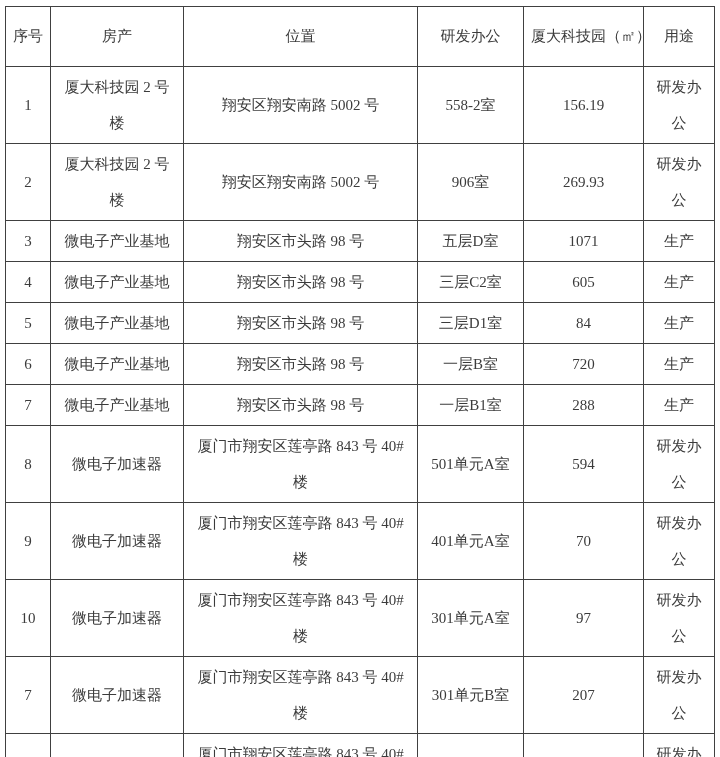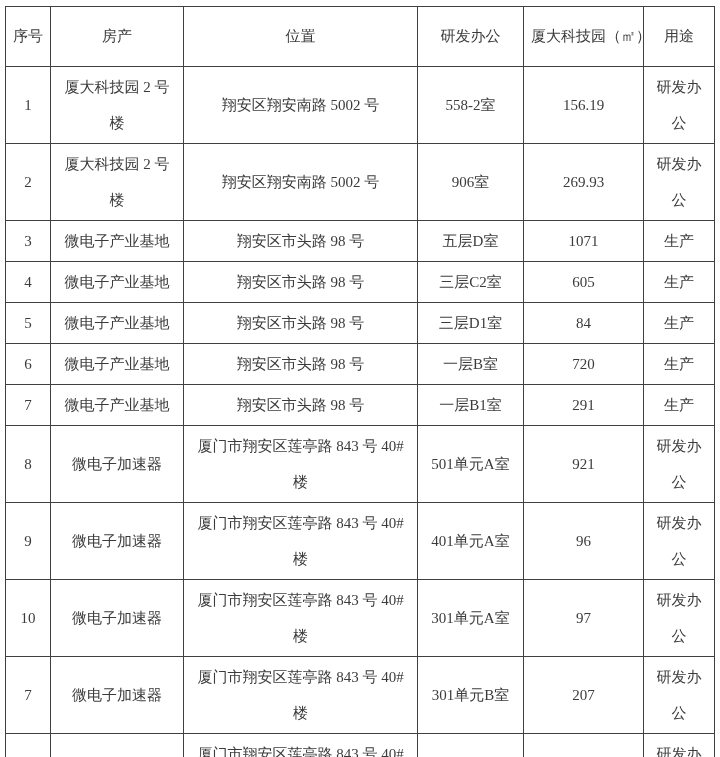--- a/index.html
+++ b/index.html
@@ -119,37 +119,37 @@
         <td>翔安区市头路 98 号</td>
         <td>一层B室</td>
         <td>720</td>
         <td>生产</td>
       </tr>
       <tr class="short">
         <td>7</td>
         <td>微电子产业基地</td>
         <td>翔安区市头路 98 号</td>
         <td>一层B1室</td>
-        <td>291</td>
+        <td>288</td>
         <td>生产</td>
       </tr>
       <tr class="tall">
         <td class="v-top">8</td>
         <td class="low">微电子加速器</td>
         <td>厦门市翔安区莲亭路 843 号 40#楼</td>
         <td>501单元A室</td>
-        <td>921</td>
+        <td>594</td>
         <td>研发办公</td>
       </tr>
       <tr class="tall">
         <td class="v-top">9</td>
         <td class="low">微电子加速器</td>
         <td>厦门市翔安区莲亭路 843 号 40#楼</td>
         <td>401单元A室</td>
-        <td>96</td>
+        <td>70</td>
         <td>研发办公</td>
       </tr>
       <tr class="tall">
         <td class="v-top">10</td>
         <td class="low">微电子加速器</td>
         <td>厦门市翔安区莲亭路 843 号 40#楼</td>
         <td>301单元A室</td>
         <td>97</td>
         <td>研发办公</td>
       </tr>

